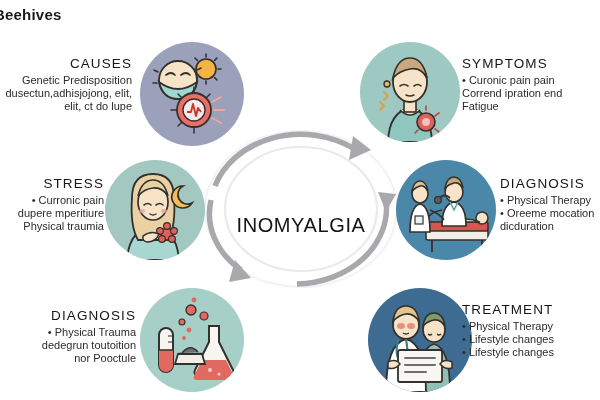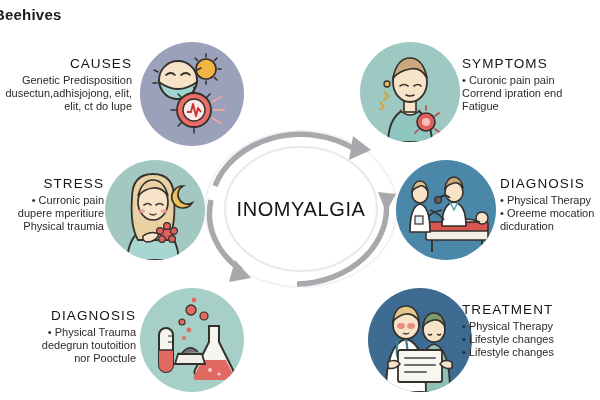--- a/index.html
+++ b/index.html
@@ -31,21 +31,21 @@
   #center-stage {
     position: absolute;
     left: 185px;
     top: 128px;
     width: 232px;
     height: 162px;
   }
   #center-svg { position: absolute; left: 0; top: 0; }
   #center-label {
     position: absolute;
-    left: 0; top: 0;
+    left: 0; top: 16px;
     width: 232px; height: 162px;
     display: flex;
     align-items: center;
     justify-content: center;
     font-size: 20px;
     letter-spacing: 0.6px;
     color: #141414;
     font-family: "Liberation Sans", sans-serif;
   }
 

